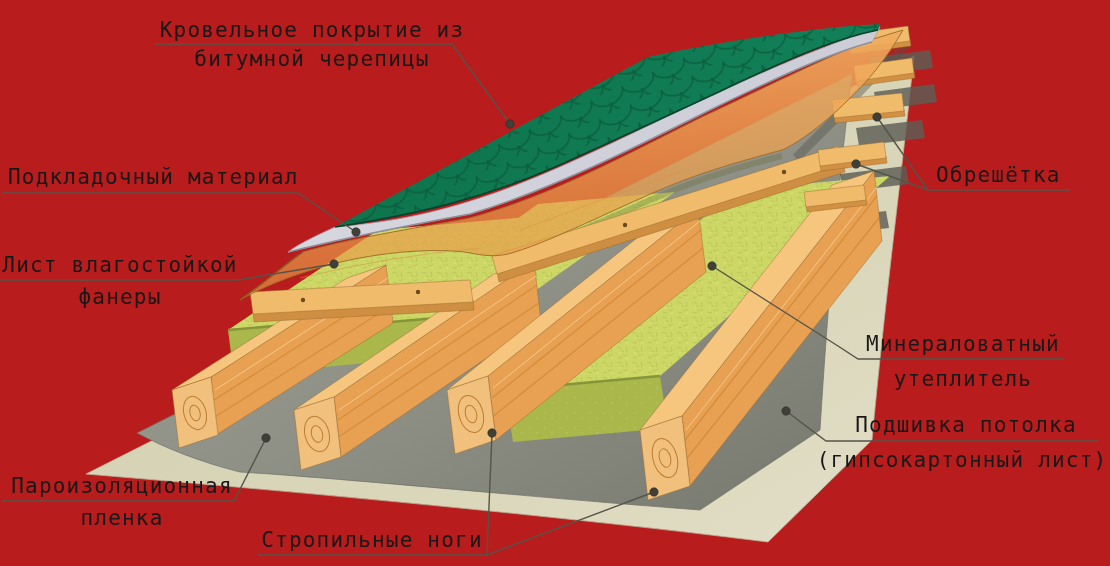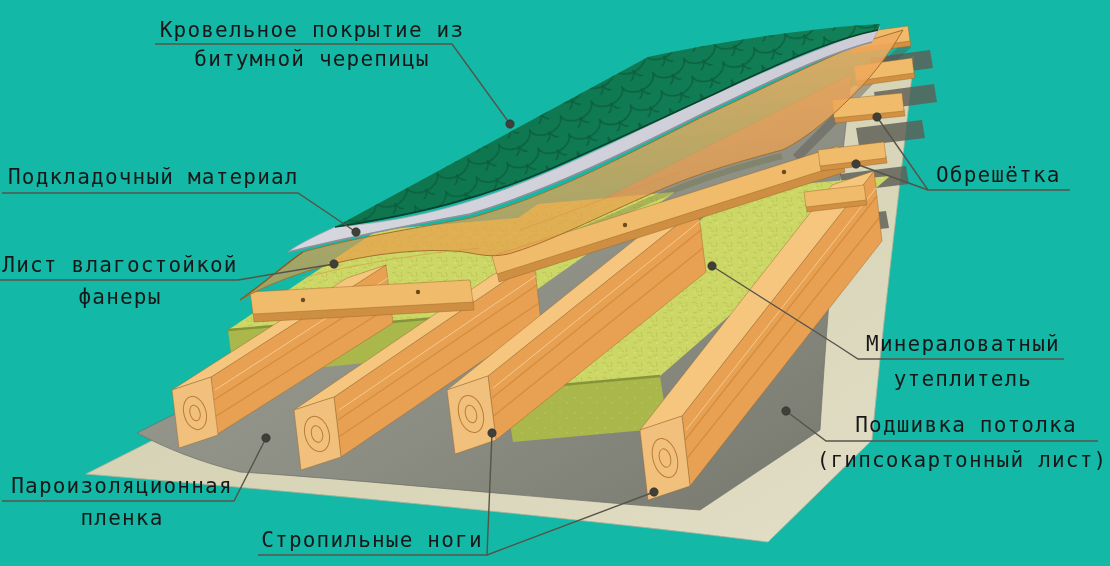--- a/index.html
+++ b/index.html
@@ -1,16 +1,16 @@
 <!DOCTYPE html>
 <html><head>
 <meta charset="utf-8">
 <style>
   html,body{margin:0;padding:0;background:#fff;}
-  .stage{position:relative;width:1110px;height:566px;background:#14b8a6;overflow:hidden;
+  .stage{position:relative;width:1110px;height:566px;background:#b91c1c;overflow:hidden;
          font-family:"DejaVu Sans Mono", monospace;}
   svg{display:block;}
   .lbl{font:21px "DejaVu Sans Mono", monospace; letter-spacing:1.2px; fill:#181818;}
   .lead{stroke:#55544a;stroke-width:1.4;fill:none;}
   .dot{fill:#403f38;stroke:#2c2c27;stroke-width:.6;}
   .wood-edge{stroke:#96652a;stroke-width:.8;stroke-opacity:.55;}
 </style>
 </head>
 <body>
 

